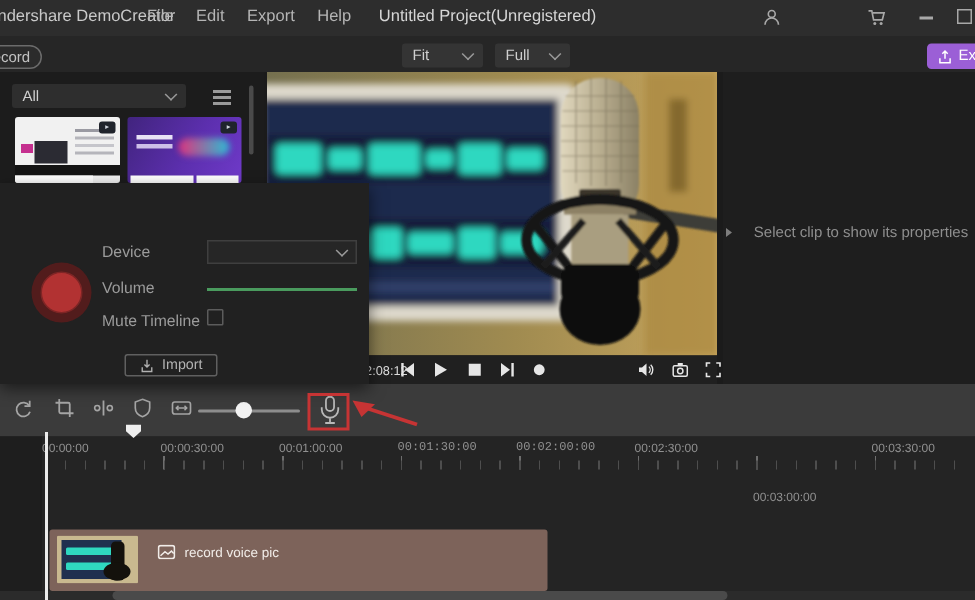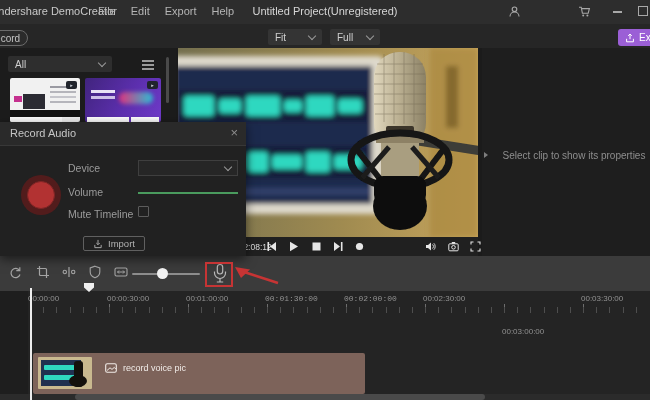--- a/index.html
+++ b/index.html
@@ -26,21 +26,21 @@
       align-items:center;justify-content:space-between;padding:0 7px;height:16px;box-sizing:border-box;}
   .fit-dd{left:268px;top:29px;width:54px;}
   .full-dd{left:330px;top:29px;width:50px;}
   .chev{width:5px;height:5px;border-right:1.4px solid #9a9a9a;border-bottom:1.4px solid #9a9a9a;
       transform:rotate(45deg);margin-top:-3px;}
   .export-btn{left:618px;top:29px;width:64px;height:17px;background:#9b5fd6;border-radius:3px;
       color:#fff;font-size:10px;display:flex;align-items:center;gap:4px;padding:0 7px;box-sizing:border-box;}
 
   
   .media-panel{left:0;top:48px;width:176px;height:208px;background:#1c1c1c;}
-  .all-dd{left:8px;top:56px;width:104px;background:#2e2e2e;}
+  .all-dd{left:8px;top:56px;width:116px;background:#2e2e2e;}
   .hamburger{left:142px;top:60px;width:12px;height:2px;background:#9a9a9a;
       box-shadow:0 4px 0 #9a9a9a,0 8px 0 #9a9a9a;}
   .panel-scrollbar{left:166px;top:57px;width:3px;height:46px;background:#4a4a4a;border-radius:2px;}
   .thumb{top:78px;height:44px;border-radius:2px;overflow:hidden;}
   .thumb1{left:10px;width:70px;background:#f1f1f1;}
   .thumb2{left:85px;width:76px;background:linear-gradient(120deg,#41247e 0%,#5c2fae 55%,#6f3ac9 100%);}
   .badge{position:absolute;right:3px;top:3px;width:11px;height:8px;background:#20242c;border-radius:2px;
       color:#cfd4dd;font-size:5px;line-height:8px;text-align:center;}
   .t1-photo{position:absolute;left:13px;top:16px;width:22px;height:15px;background:#2b2b33;}
   .t1-pink{position:absolute;left:4px;top:18px;width:8px;height:6px;background:#c5308f;}
@@ -314,24 +314,20 @@
         </svg>
     </div>
     <div class="pb-icon" style="left:292px">
       <svg viewBox="0 0 11 11" width="11" height="11">
           <path d="M1 3.5V1h2.5M7.5 1H10v2.5M10 7.5V10H7.5M3.5 10H1V7.5" fill="none" stroke="currentColor" stroke-width="1.1"></path>
         </svg>
     </div>
   </div>
 
   <div class="abs dialog">
-    <div class="dialog-header">
-      <span class="dialog-title">Record Audio</span>
-      <span class="dialog-close">×</span>
-    </div>
     <div class="rec-outer">
       <div class="rec-inner"></div>
     </div>
     <div class="dlg-label" style="top:40px">Device</div>
     <div class="device-select">
       <span></span>
       <span class="chev"></span>
     </div>
     <div class="dlg-label" style="top:64px">Volume</div>
     <div class="volume-slider"></div>

